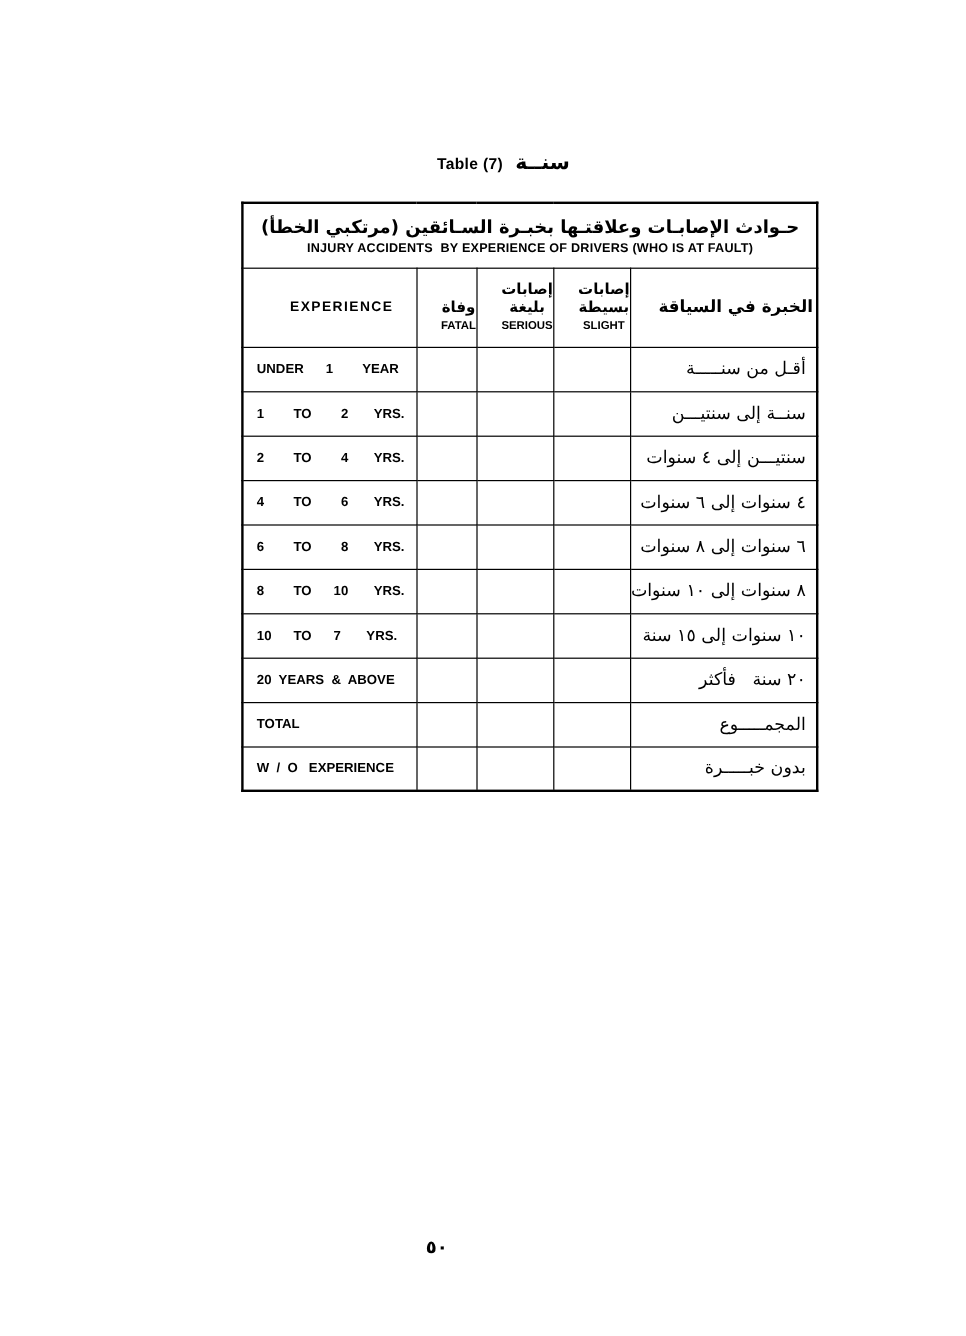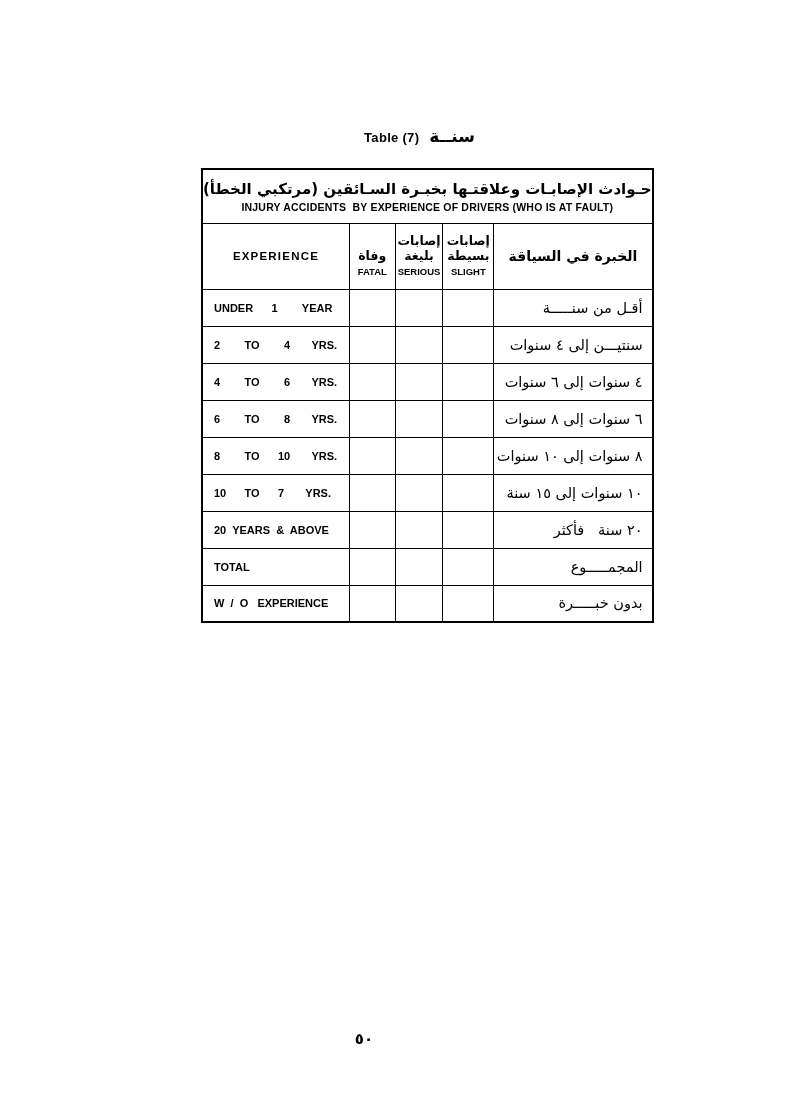--- a/index.html
+++ b/index.html
@@ -35,21 +35,21 @@
 
   .title-cell { height: 54px; text-align: center; vertical-align: middle; }
   .title-ar {
     font-size: 15px; font-weight: bold;
     font-family: "DejaVu Sans", sans-serif;
     direction: rtl; white-space: pre;
     margin-bottom: 3px;
   }
   .title-en { font-size: 10.5px; font-weight: bold; white-space: pre; letter-spacing: 0.2px; }
 
-  tr.hdr td { height: 66px; }
+  tr.hdr td { height: 66px; padding-left: 20px; }
   .hdr-exp {
     text-align: center; vertical-align: middle;
     font-size: 11.5px; font-weight: bold; letter-spacing: 1.2px;
   }
   .hdr-val { vertical-align: bottom; text-align: center; padding-bottom: 12px !important; }
   .hv-ar {
     font-family: "DejaVu Sans", sans-serif;
     font-size: 12.5px; font-weight: bold;
     direction: rtl; white-space: pre-line; line-height: 1.2;
   }
@@ -129,20 +129,27 @@
   </tr>
 
   <tr class="drow">
     <td class="c-en">UNDER      1        YEAR</td>
     <td class="c-val"></td>
     <td class="c-val"></td>
     <td class="c-val"></td>
     <td class="c-ar">أقـل من سنـــــة</td>
   </tr>
   <tr class="drow">
+    <td class="c-en">1        TO        2       YRS.</td>
+    <td class="c-val"></td>
+    <td class="c-val"></td>
+    <td class="c-val"></td>
+    <td class="c-ar">سنــة إلى سنتيـــن</td>
+  </tr>
+  <tr class="drow">
     <td class="c-en">2        TO        4       YRS.</td>
     <td class="c-val"></td>
     <td class="c-val"></td>
     <td class="c-val"></td>
     <td class="c-ar">سنتيـــن إلى ٤ سنوات</td>
   </tr>
   <tr class="drow">
     <td class="c-en">4        TO        6       YRS.</td>
     <td class="c-val"></td>
     <td class="c-val"></td>

